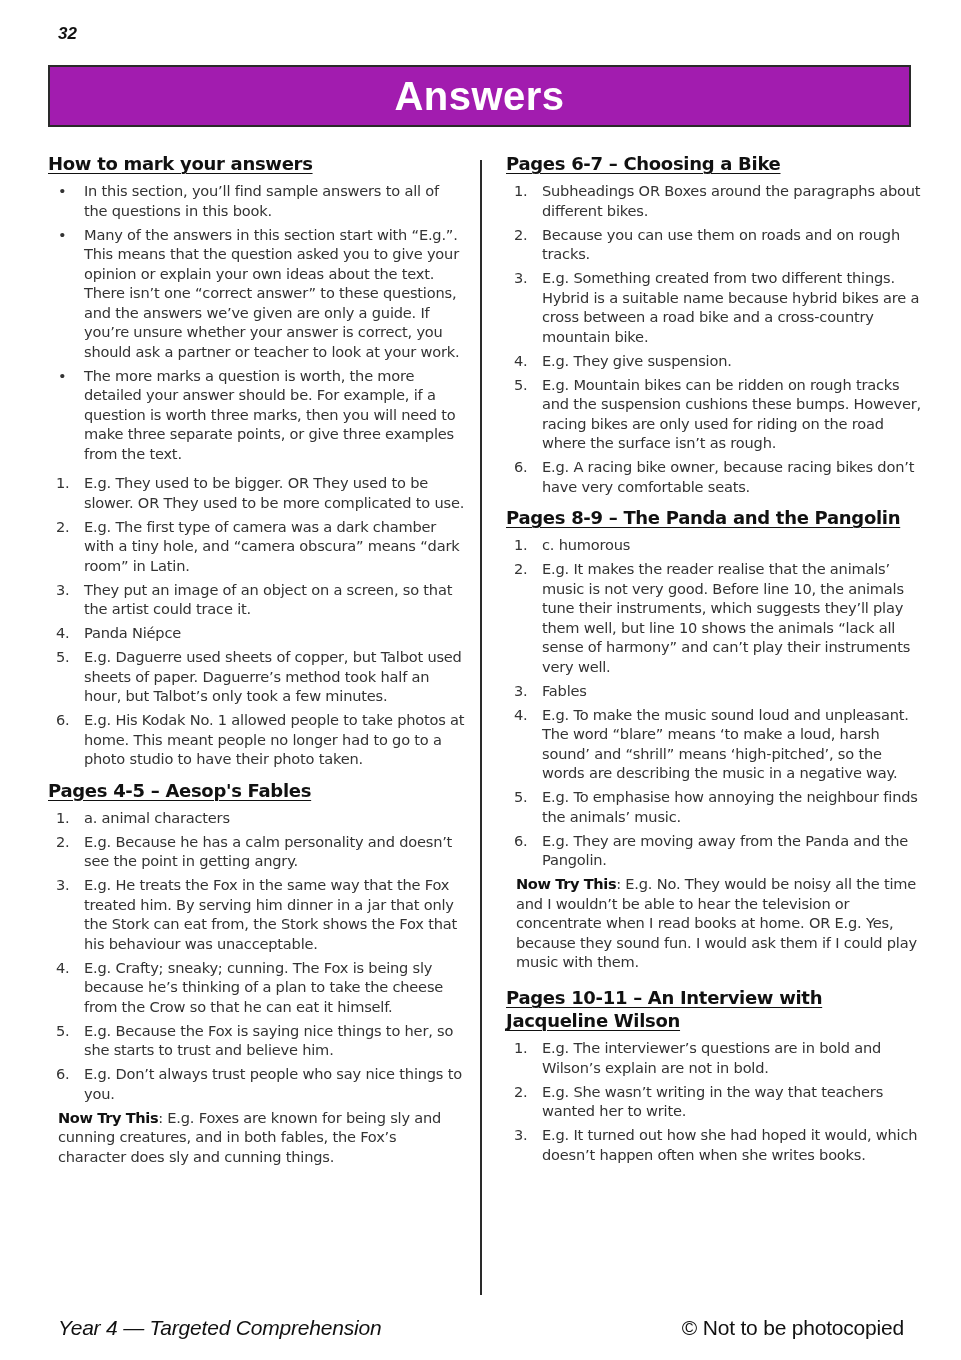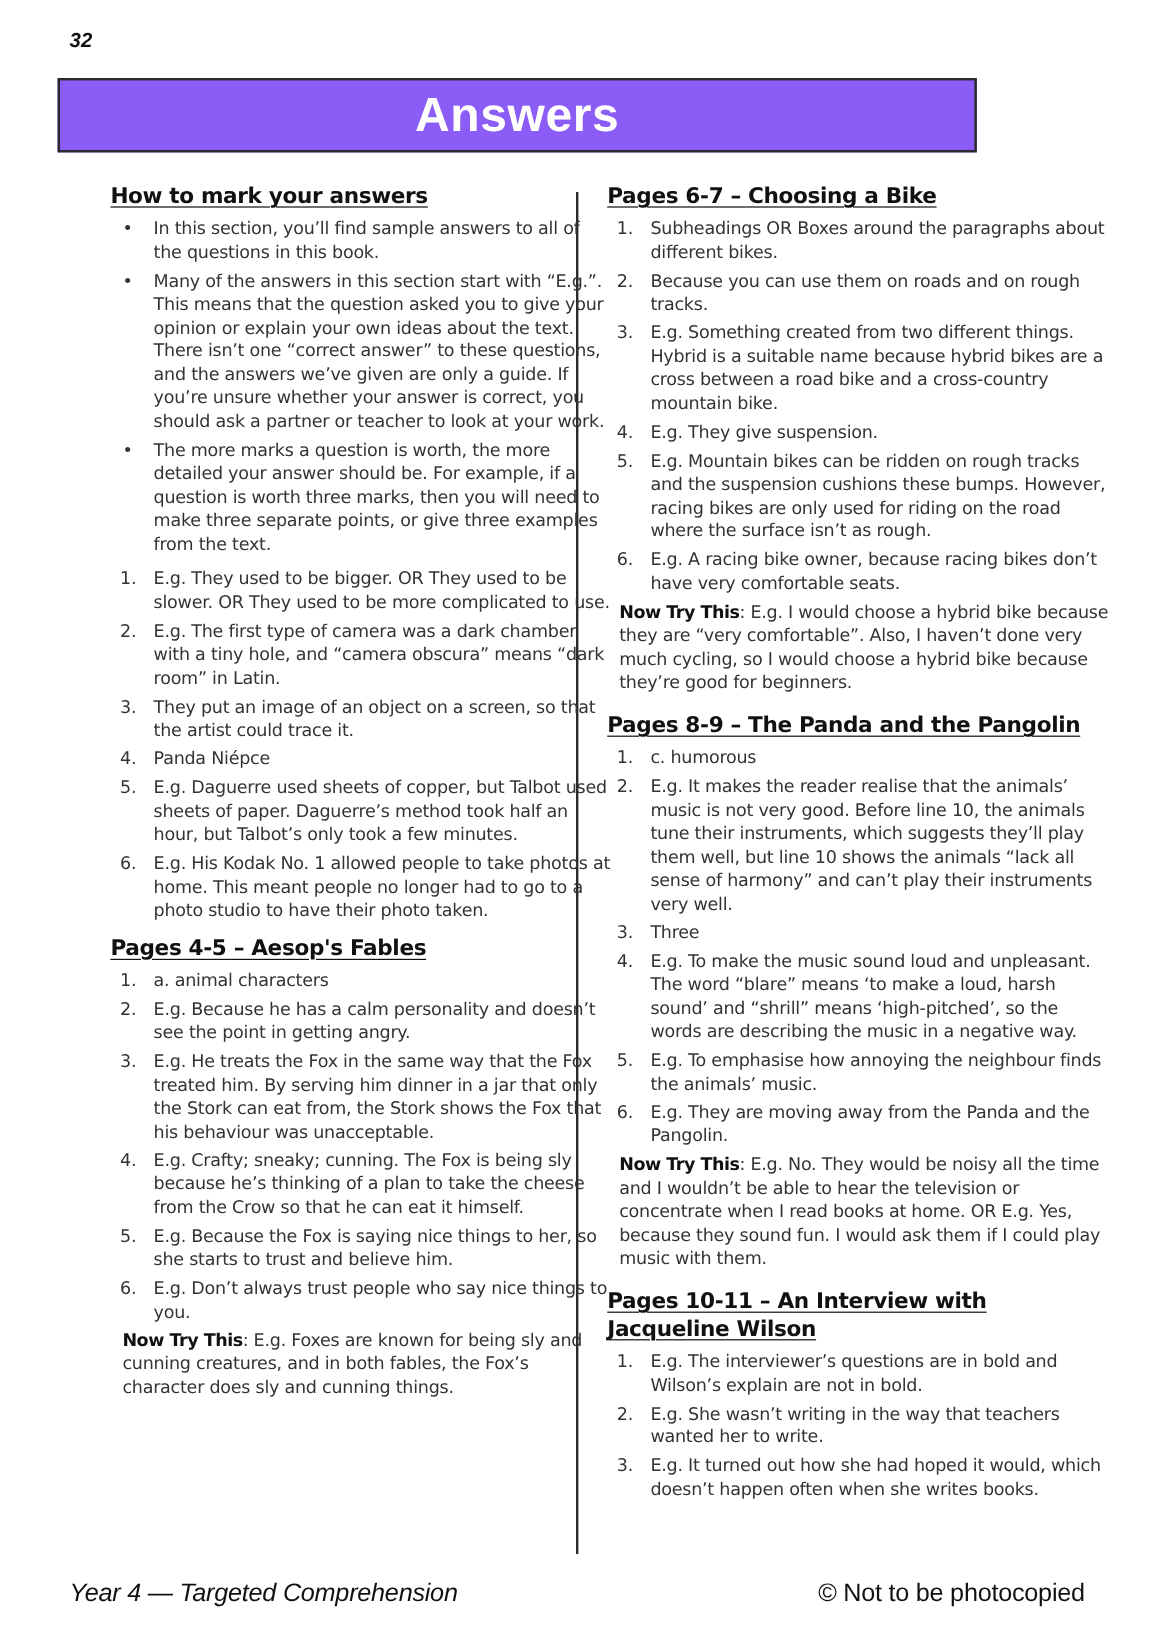--- a/index.html
+++ b/index.html
@@ -6,30 +6,30 @@
   body {
     width: 961px; height: 1360px; position: relative; overflow: hidden;
     font-family: "DejaVu Sans", sans-serif; color: #2b2b2b;
   }
   .page-number {
     position: absolute; left: 58px; top: 24px;
     font-family: "Liberation Sans", sans-serif; font-weight: bold; font-style: italic;
     font-size: 17px; color: #111;
   }
   .banner {
-    position: absolute; left: 48px; top: 65px; width: 766px; height: 62px;
-    background: #8b5cf6; border: 2px solid #2a2a2a; box-sizing: border-box;
+    position: absolute; left: 48px; top: 65px; width: 863px; height: 62px;
+    background: #a21caf; border: 2px solid #2a2a2a; box-sizing: border-box;
     display: flex; align-items: center; justify-content: center;
   }
   .banner-title {
     font-family: "Liberation Sans", sans-serif; font-weight: bold; font-size: 40px;
     color: #ffffff; letter-spacing: 0.5px;
   }
   .column { position: absolute; top: 152px; width: 418px; }
-  .col-left { left: 48px; margin-left: 44px; }
+  .col-left { left: 48px; }
   .col-right { left: 506px; width: 420px; }
   .divider {
     position: absolute; left: 480px; top: 160px; width: 2px; height: 1135px; background: #2a2a2a;
   }
   .section { margin-bottom: 10px; }
   .section-heading {
     font-family: "DejaVu Sans", sans-serif; font-size: 18px; color: #111;
     text-decoration: underline; text-underline-offset: 3px; text-decoration-thickness: 1px;
     margin: 0 0 6px 0; line-height: 23px; letter-spacing: -0.3px;
   }
@@ -168,37 +168,36 @@
         </li>
       <li class="item">
           <span class="marker">5.</span>
           <span class="text">E.g. Mountain bikes can be ridden on rough tracks and the suspension cushions these bumps.  However, racing bikes are only used for riding on the road where the surface isn’t as rough.</span>
         </li>
       <li class="item">
           <span class="marker">6.</span>
           <span class="text">E.g. A racing bike owner, because racing bikes don’t have very comfortable seats.</span>
         </li>
     </ol>
-    <p class="now-try"><span class="label">Now Try This</span><span>: E.g. I would choose a hybrid bike because they are “very comfortable”.  Also, I haven’t done very much cycling, so I would choose a hybrid bike because they’re good for beginners.</span></p>
   </div>
 
   <div class="section">
     <h2 class="section-heading">Pages 8-9 – The Panda and the Pangolin</h2>
     <ol class="answers">
       <li class="item">
           <span class="marker">1.</span>
           <span class="text">c.  humorous</span>
         </li>
       <li class="item">
           <span class="marker">2.</span>
           <span class="text">E.g. It makes the reader realise that the animals’ music is not very good.  Before line 10, the animals tune their instruments, which suggests they’ll play them well, but line 10 shows the animals “lack all sense of harmony” and can’t play their instruments very well.</span>
         </li>
       <li class="item">
           <span class="marker">3.</span>
-          <span class="text">Three</span>
+          <span class="text">Fables</span>
         </li>
       <li class="item">
           <span class="marker">4.</span>
           <span class="text">E.g. To make the music sound loud and unpleasant. The word “blare” means ‘to make a loud, harsh sound’ and “shrill” means ‘high-pitched’, so the words are describing the music in a negative way.</span>
         </li>
       <li class="item">
           <span class="marker">5.</span>
           <span class="text">E.g. To emphasise how annoying the neighbour finds the animals’ music.</span>
         </li>
       <li class="item">

